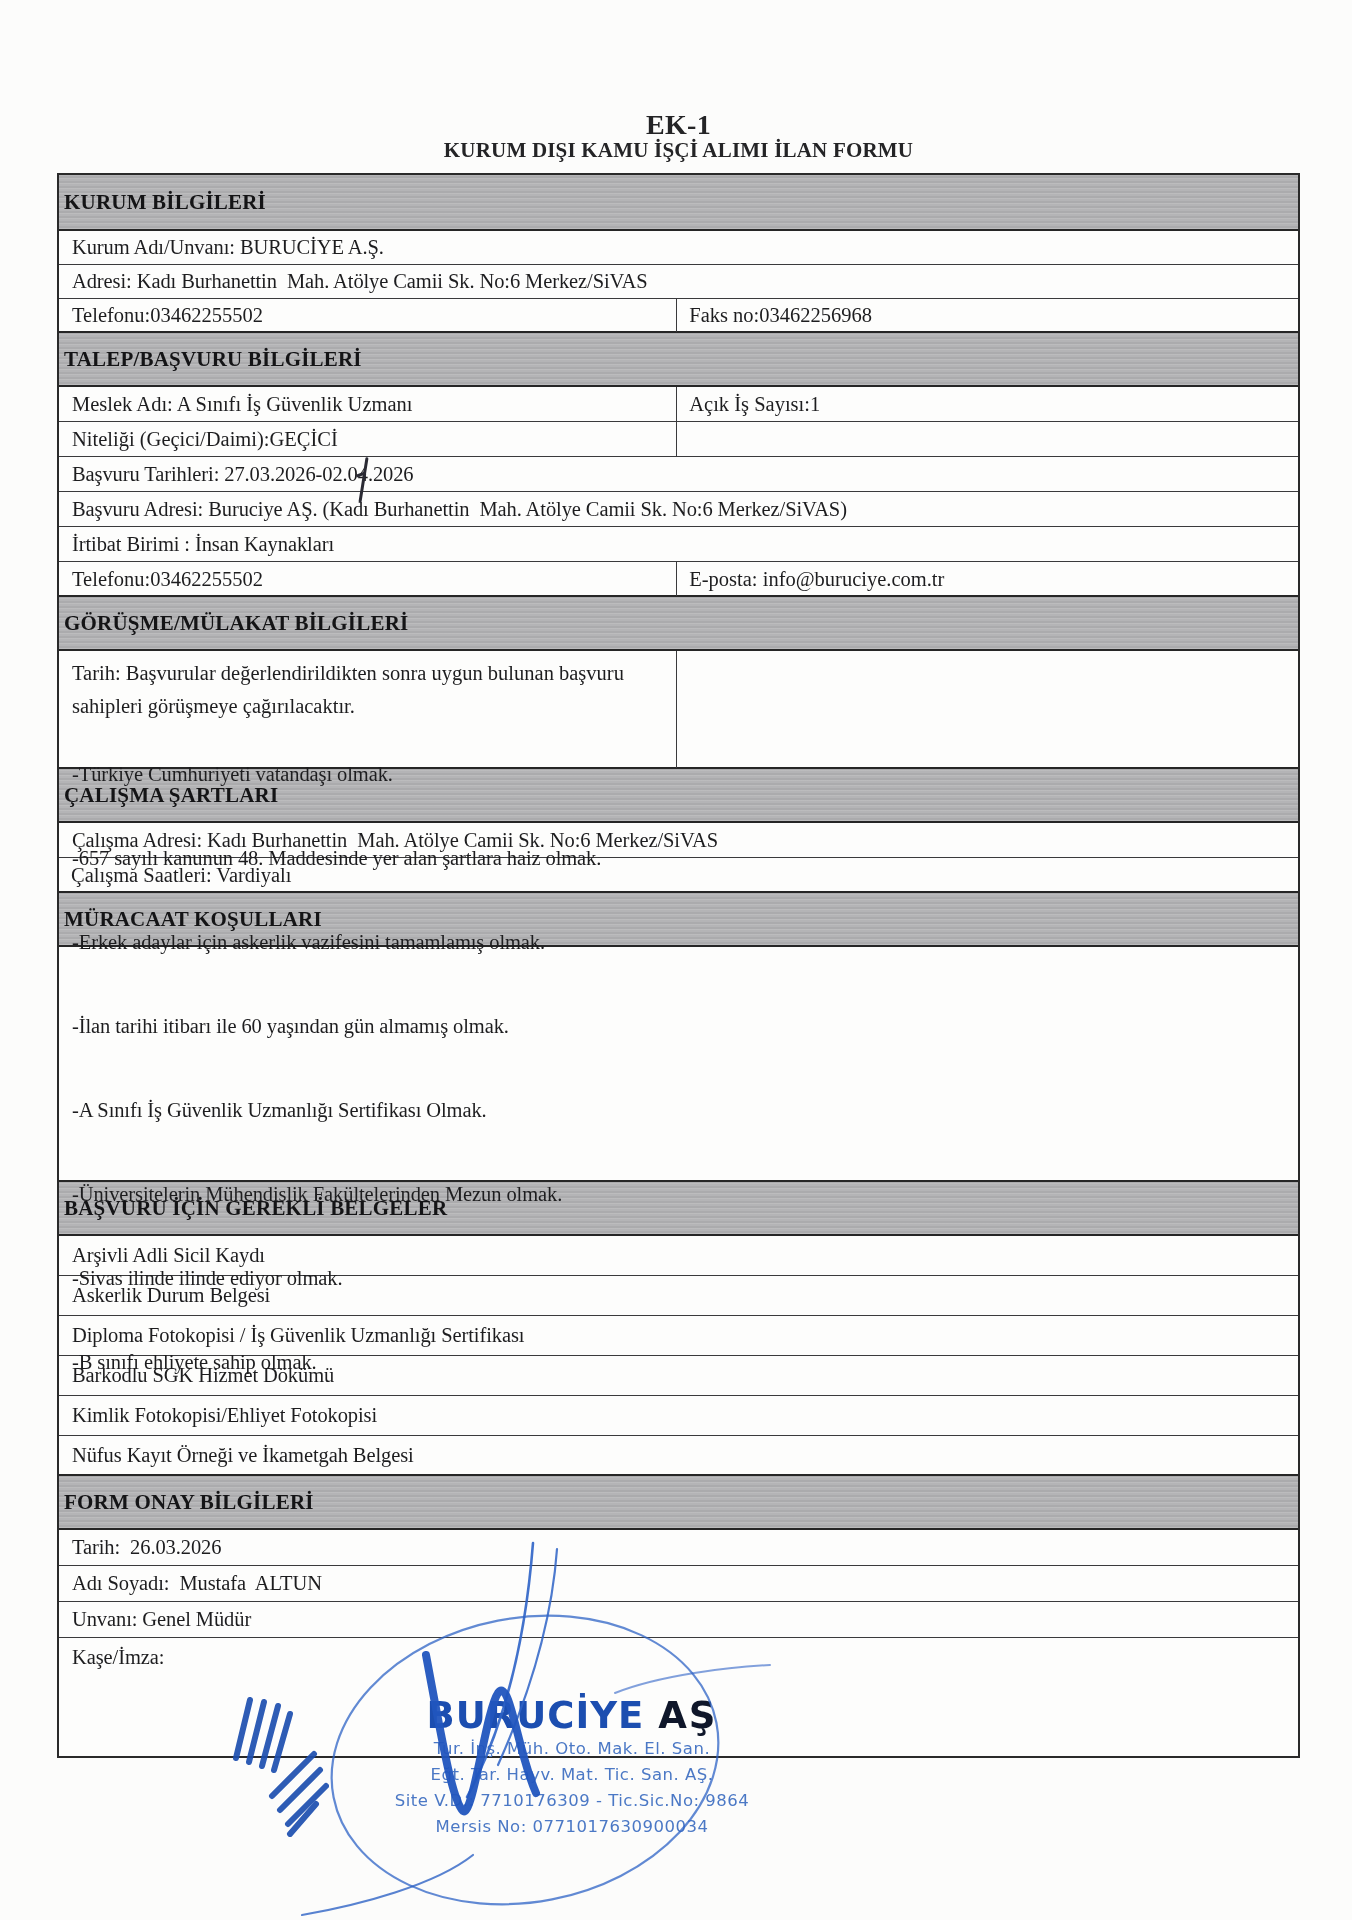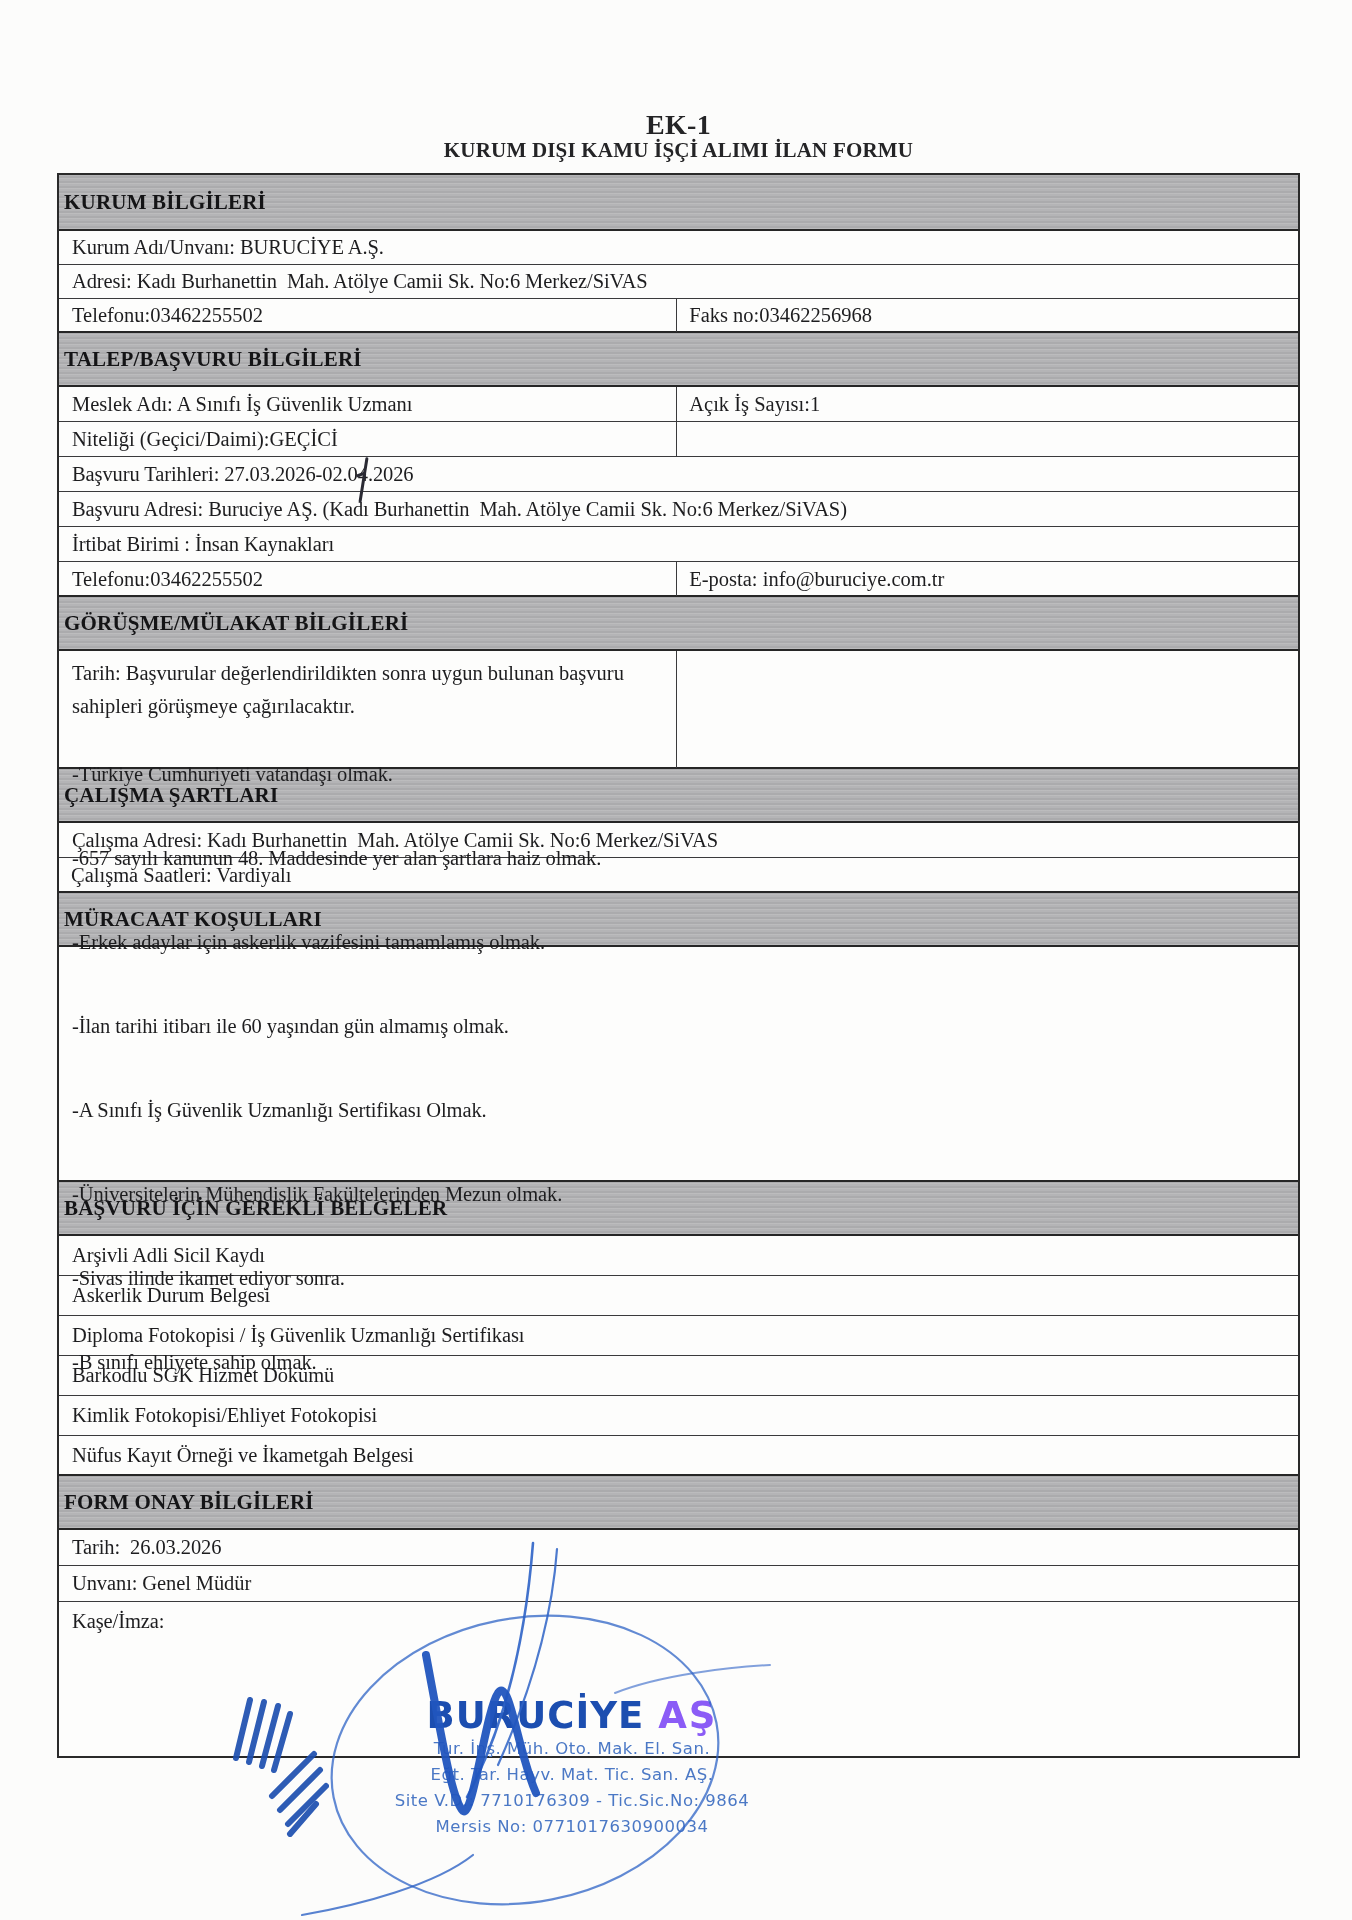--- a/index.html
+++ b/index.html
@@ -74,21 +74,21 @@
   
   .stamp{
     position:absolute;left:292px;top:1696px;width:560px;
     text-align:center;
     font-family:"DejaVu Sans","Liberation Sans",sans-serif;
     pointer-events:none;
   }
   .stamp-name{
     font-size:37px;font-weight:bold;color:#1c4eb0;letter-spacing:1px;line-height:40px;
   }
-  .stamp-name .suffix{color:#8b5cf6;font-weight:600;letter-spacing:2px;}
+  .stamp-name .suffix{color:#0f172a;font-weight:600;letter-spacing:2px;}
   .stamp-line{font-size:16.5px;color:#4b78c5;line-height:26px;letter-spacing:.5px;}
   .stamp-logo{position:absolute;left:228px;top:1692px;}
   .signature-svg{position:absolute;left:230px;top:1525px;pointer-events:none;}
 </style>
 </head>
 <body>
 
 <div class="page">
 
   <div class="titles">
@@ -159,21 +159,21 @@
       <span>MÜRACAAT KOŞULLARI</span>
     </div>
     <div class="r" style="height:235px">
       <div class="cell list-cell">
         <div>-Türkiye Cumhuriyeti vatandaşı olmak.</div>
         <div>-657 sayılı kanunun 48. Maddesinde yer alan şartlara haiz olmak.</div>
         <div>-Erkek adaylar için askerlik vazifesini tamamlamış olmak.</div>
         <div>-İlan tarihi itibarı ile 60 yaşından gün almamış olmak.</div>
         <div>-A Sınıfı İş Güvenlik Uzmanlığı Sertifikası Olmak.</div>
         <div>-Üniversitelerin Mühendislik Fakültelerinden Mezun olmak.</div>
-        <div>-Sivas ilinde ikamet ediyor sonra.</div>
+        <div>-Sivas ilinde ilinde ediyor olmak.</div>
         <div>-B sınıfı ehliyete sahip olmak.</div>
       </div>
     </div>
 
     <div class="band">
       <span>BAŞVURU İÇİN GEREKLİ BELGELER</span>
     </div>
     <div class="r" style="height:40px">
       <div class="cell">Arşivli Adli Sicil Kaydı</div>
     </div>
@@ -191,20 +191,23 @@
     </div>
     <div class="r" style="height:40px">
       <div class="cell">Nüfus Kayıt Örneği ve İkametgah Belgesi</div>
     </div>
 
     <div class="band">
       <span>FORM ONAY BİLGİLERİ</span>
     </div>
     <div class="r" style="height:36px">
       <div class="cell">Tarih:  26.03.2026</div>
+    </div>
+    <div class="r" style="height:36px">
+      <div class="cell">Adı Soyadı:  Mustafa  ALTUN</div>
     </div>
     <div class="r" style="height:36px">
       <div class="cell">Unvanı: Genel Müdür</div>
     </div>
     <div class="r noline" style="height:74px;align-items:flex-start">
       <div class="cell" style="padding-top:8px">Kaşe/İmza:</div>
     </div>
 
   </div>
 

